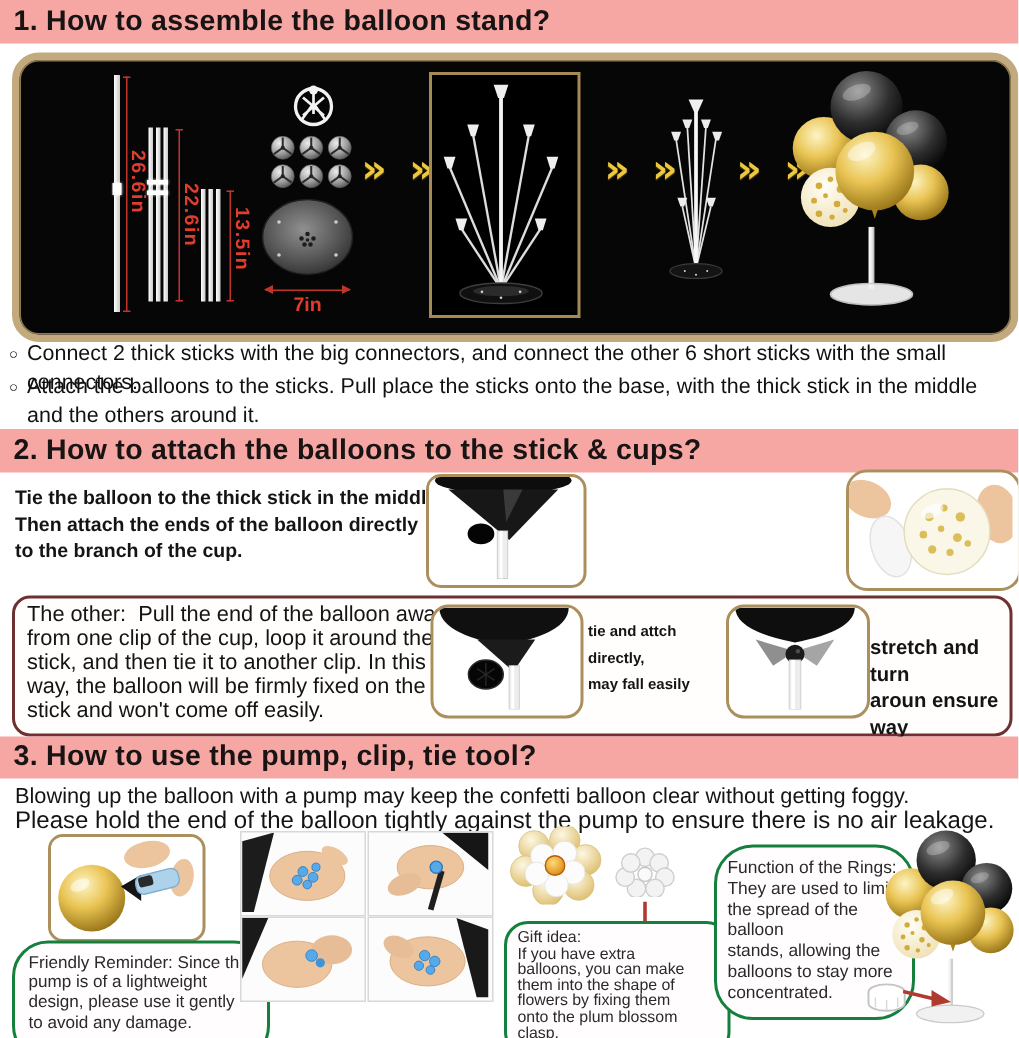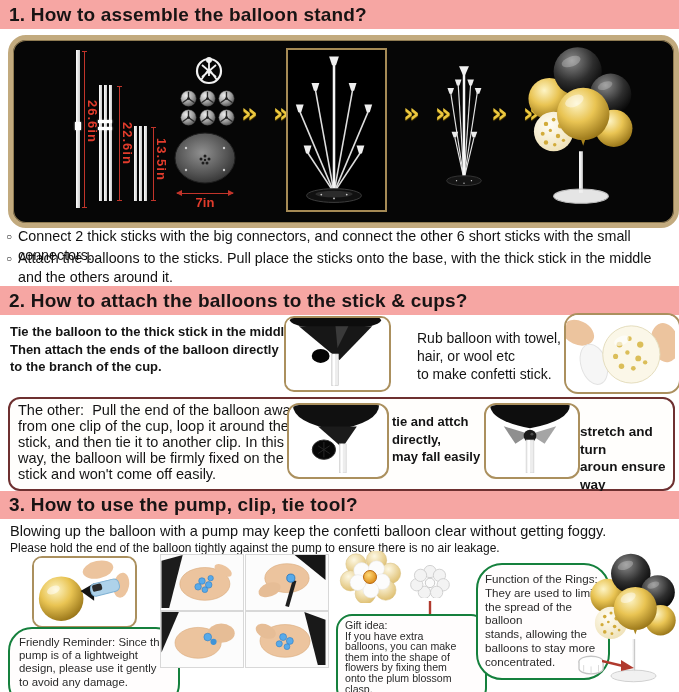--- a/index.html
+++ b/index.html
@@ -298,23 +298,20 @@
       <rect width="100" height="68" fill="#fff"></rect>
       <ellipse cx="50" cy="2" rx="46" ry="9" fill="#0d0d0d"></ellipse>
       <polygon points="13,8 87,8 54,42" fill="#171717"></polygon>
       <polygon points="50,8 63,8 52,30" fill="#3a3a3a"></polygon>
       <ellipse cx="35" cy="38" rx="9" ry="7" fill="#040404"></ellipse>
       <rect x="46" y="36" width="7" height="32" fill="#ededed" stroke="#c9c9c9" stroke-width=".6"></rect>
       <rect x="47.5" y="36" width="2" height="32" fill="#ffffff"></rect>
     </svg>
   </div>
 
-  <div class="abs pre" style="left:417px;top:329px;width:150px;font-size:14px;line-height:18px;">Rub balloon with towel,
-hair, or wool etc
-to make confetti stick.</div>
 
   <div class="abs imgbox" style="left:564px;top:313px;width:113px;height:77px;border-radius:14px;">
     <svg width="109" height="73" viewBox="0 0 110 74">
       <rect width="110" height="74" fill="#fff"></rect>
       <ellipse cx="12" cy="18" rx="17" ry="12" fill="#ecc49e" transform="rotate(25 12 18)"></ellipse>
       <ellipse cx="100" cy="28" rx="14" ry="20" fill="#ecc49e" transform="rotate(-12 100 28)"></ellipse>
       <ellipse cx="28" cy="50" rx="13" ry="21" fill="#f6f6f6" stroke="#e2e2e2" transform="rotate(-18 28 50)"></ellipse>
       <circle cx="66" cy="40" r="29" fill="#fbf7e8" stroke="#e4dcbd"></circle>
       <g fill="#d8b84a" opacity=".9">
         <circle cx="54" cy="30" r="3"></circle>
@@ -343,21 +340,21 @@
         <rect width="97" height="70" fill="#fff"></rect>
         <path d="M4,0 L93,0 Q93,18 48,26 Q4,18 4,0 Z" fill="#101010"></path>
         <polygon points="30,22 70,22 55,44" fill="#1b1b1b"></polygon>
         <ellipse cx="36" cy="46" rx="12" ry="10" fill="#060606" stroke="#2d2d2d"></ellipse>
         <path d="M30,42 L42,50 M36,38 L36,54 M30,50 L42,42" stroke="#262626" stroke-width="1"></path>
         <rect x="52" y="40" width="7" height="30" fill="#ededed" stroke="#c9c9c9" stroke-width=".6"></rect>
         <rect x="53.5" y="40" width="2" height="30" fill="#ffffff"></rect>
       </svg>
     </div>
 
-    <div class="abs pre b" style="left:382px;top:14px;font-size:13px;line-height:17.5px;">tie and attch
+    <div class="abs pre b" style="left:382px;top:14px;font-size:10px;line-height:17.5px;">tie and attch
 directly,
 may fall easily</div>
 
     <div class="abs imgbox" style="left:474px;top:4px;width:92px;height:72px;border-radius:12px;">
       <svg width="88" height="68" viewBox="0 0 90 70">
         <rect width="90" height="70" fill="#fff"></rect>
         <path d="M4,0 L86,0 Q86,16 45,24 Q4,16 4,0 Z" fill="#0e0e0e"></path>
         <polygon points="18,22 45,30 30,40" fill="#8f8f8f"></polygon>
         <polygon points="72,22 45,30 60,40" fill="#a5a5a5"></polygon>
         <circle cx="45" cy="32" r="6.5" fill="#1a1a1a"></circle>
@@ -367,21 +364,21 @@
       </svg>
     </div>
 
     <div class="abs pre b" style="left:570px;top:24px;font-size:13.5px;line-height:17.5px;">stretch and turn
 aroun ensure way</div>
   </div>
 
   <div class="abs hdr" style="left:0;top:491px;width:679px;height:28px;line-height:28px;">3. How to use the pump, clip, tie tool?</div>
 
   <div class="abs" style="left:10px;top:523px;width:665px;font-size:14.5px;line-height:16px;">Blowing up the balloon with a pump may keep the confetti balloon clear without getting foggy.</div>
-  <div class="abs" style="left:10px;top:540px;width:665px;font-size:12px;line-height:16px;">Please hold the end of the balloon tightly against the pump to ensure there is no air leakage.</div>
+  <div class="abs" style="left:10px;top:540px;width:665px;font-size:16px;line-height:16px;">Please hold the end of the balloon tightly against the pump to ensure there is no air leakage.</div>
 
   <div class="abs imgbox" style="left:32px;top:556px;width:101px;height:68px;">
     <svg width="97" height="64" viewBox="0 0 100 66">
       <rect width="100" height="66" fill="#fff"></rect>
       <circle cx="28" cy="42" r="23" fill="url(#gGold)"></circle>
       <ellipse cx="20" cy="33" rx="7" ry="4" fill="#fff" opacity=".5" transform="rotate(-25 20 33)"></ellipse>
       <ellipse cx="66" cy="12" rx="16" ry="9" fill="#ecc49e" transform="rotate(-12 66 12)"></ellipse>
       <ellipse cx="90" cy="28" rx="8" ry="13" fill="#ecc49e" transform="rotate(10 90 28)"></ellipse>
       <polygon points="48,34 62,26 62,44" fill="#141414"></polygon>
       <rect x="58" y="24" width="30" height="13" rx="5" fill="#aed2ea" stroke="#7fb0d2" transform="rotate(-14 73 30)"></rect>

